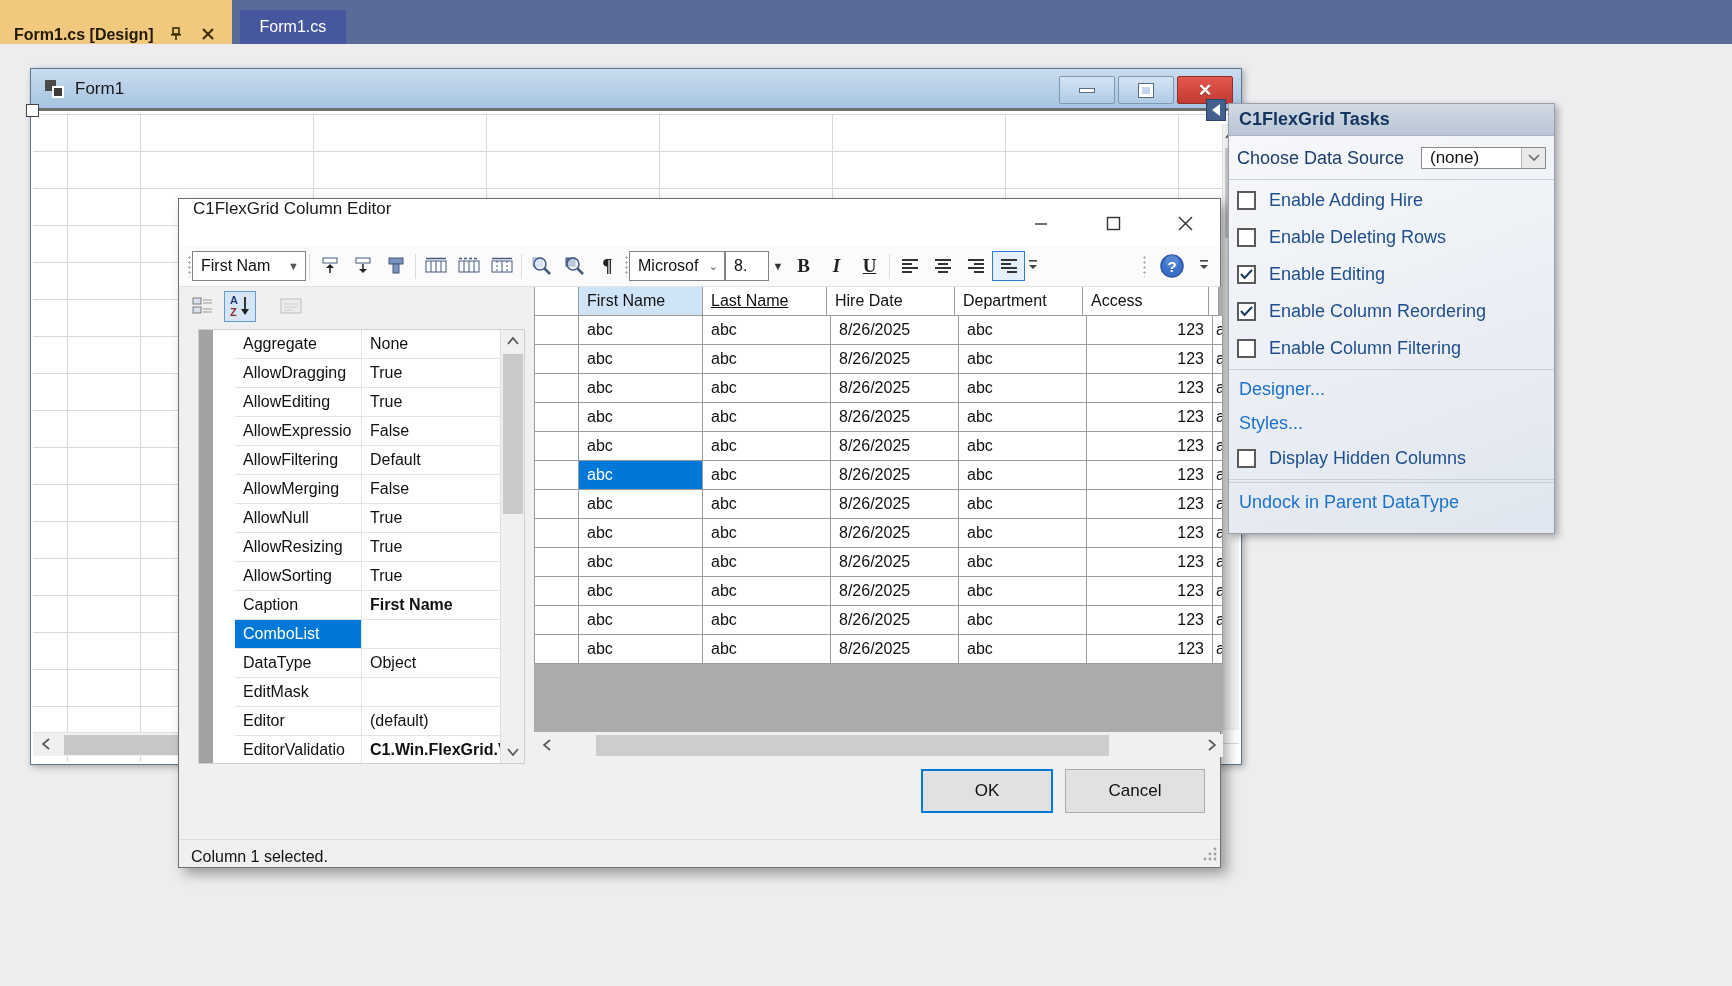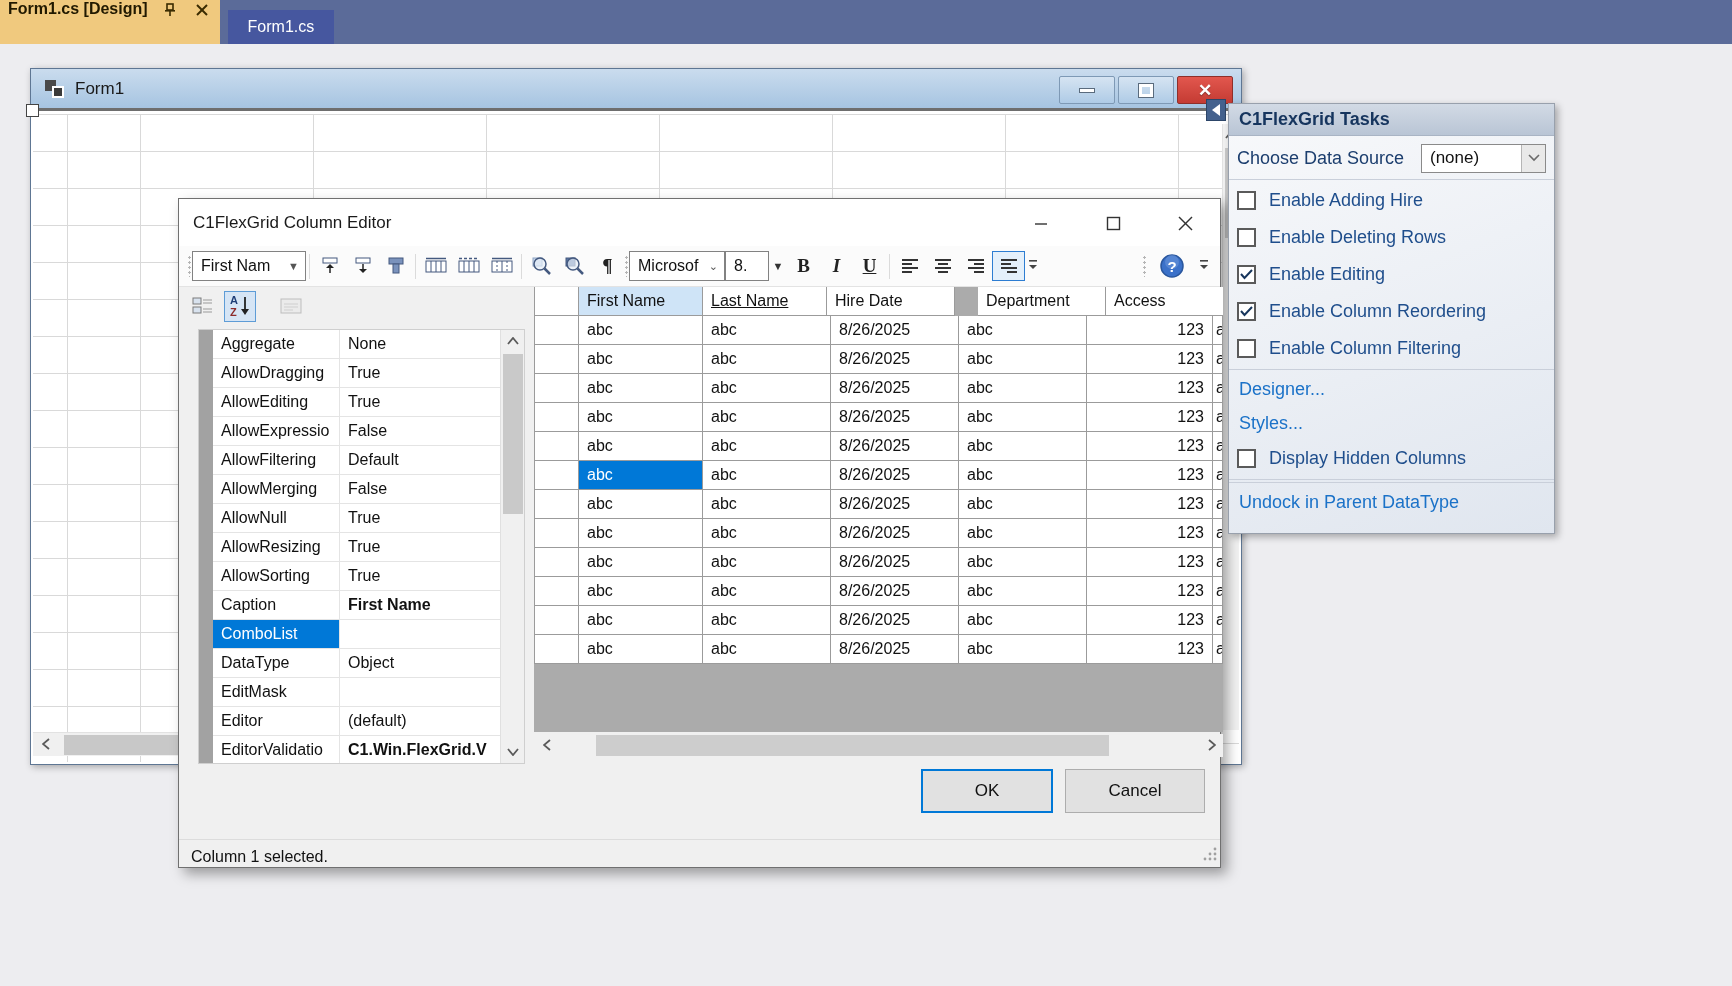--- a/index.html
+++ b/index.html
@@ -1,21 +1,21 @@
 <!DOCTYPE html>
 <html><head>
 <meta charset="utf-8">
 <style>
   * { margin:0; padding:0; box-sizing:border-box; }
   body { font-family:"Liberation Sans",sans-serif; }
   .screen { position:relative; width:1732px; height:986px; background:#EDEDF0; overflow:hidden; }
 
   
   .tabstrip { position:absolute; top:0; left:0; right:0; height:44px; background:#5B6B99; display:flex; z-index:5; }
-  .tab-active { display:flex; align-items:flex-start; gap:12px; padding:0 8px; background:#F0C97E; color:#211900; font-weight:bold; font-size:16px; }
+  .tab-active { display:flex; align-items:flex-end; gap:12px; padding:0 14px; background:#F0C97E; color:#211900; font-weight:bold; font-size:16px; }
   .tab-icon-btn { width:20px; height:20px; display:flex; align-items:center; justify-content:center; }
   .tab-inactive { margin:10px 0 0 8px; height:34px; display:flex; align-items:center; padding:0 20px; background:#46579F; color:#FFFFFF; font-size:16px; }
 
   
   .form-window { position:absolute; left:30px; top:68px; width:1212px; height:697px; background:#FFFFFF; border:1px solid #5E7693; box-shadow:2px 2px 7px rgba(0,0,0,.3); z-index:10; }
   .form-titlebar { position:absolute; top:0; left:0; right:0; height:42px; background:linear-gradient(#CADCEE,#A6C4E1); border-bottom:3px solid #6E6E6E; display:flex; align-items:center; padding-left:14px; gap:10px; font-size:17px; color:#1A1A1A; }
   .form-glyph { position:relative; width:20px; height:18px; }
   .form-glyph .sq1 { position:absolute; left:0; top:0; width:11px; height:11px; background:#4A4A4A; }
   .form-glyph .sq2 { position:absolute; left:7px; top:6px; width:12px; height:12px; background:#3A3A3A; border:2px solid #FFFFFF; }
   .win-btns { position:absolute; right:8px; top:7px; display:flex; gap:3px; }
@@ -36,51 +36,51 @@
   .sel-handle { position:absolute; left:26px; top:104px; width:13px; height:13px; background:#FFFFFF; border:1px solid #444444; z-index:12; }
   .smart-tag { position:absolute; left:1206px; top:99px; width:20px; height:22px; background:#44618D; border:1px solid #2C4568; display:flex; align-items:center; justify-content:center; z-index:26; }
   .smart-tag .tri { width:0; height:0; border-top:6px solid transparent; border-bottom:6px solid transparent; border-right:8px solid #FFFFFF; }
 
   
   .tasks-panel { position:absolute; left:1228px; top:103px; width:327px; height:431px; background:linear-gradient(160deg,#F8F9FB,#E0E6EF); border:1px solid #98A0AC; box-shadow:3px 3px 7px rgba(0,0,0,.3); z-index:40; }
   .tasks-header { height:32px; background:linear-gradient(#D2DAE5,#B9C5D5); border-bottom:1px solid #A9B4C4; display:flex; align-items:center; padding:0 10px; color:#16355E; font-weight:bold; font-size:18px; }
   .tasks-body { position:absolute; top:33px; left:0; right:0; bottom:0; padding-top:2px; }
   .t-ds { height:38px; display:flex; align-items:center; padding:0 8px; }
   .t-ds-label { color:#1C3E6E; font-size:18px; flex:1; }
-  .t-combo { width:125px; height:29px; background:#FFFFFF; border:1px solid #8A8A8A; display:flex; align-items:center; font-size:17px; color:#111111; padding-left:8px; position:relative; }
+  .t-combo { width:125px; height:22px; background:#FFFFFF; border:1px solid #8A8A8A; display:flex; align-items:center; font-size:17px; color:#111111; padding-left:8px; position:relative; }
   .t-combo-btn { position:absolute; right:0; top:0; width:24px; height:100%; background:#E9E9E9; border-left:1px solid #B5B5B5; display:flex; align-items:center; justify-content:center; }
   .t-sep { height:1px; background:#C9CFDA; margin:2px 0; }
   .t-cb { height:37px; display:flex; align-items:center; gap:13px; padding:0 8px; font-size:18px; color:#1F4E8C; }
   .t-box { width:19px; height:19px; background:#FFFFFF; border:2px solid #5A5A5A; display:flex; align-items:center; justify-content:center; flex:none; }
   .t-link { height:34px; display:flex; align-items:center; padding:0 10px; font-size:18px; color:#1B72C8; cursor:default; }
 
   
   .dlg { position:absolute; left:178px; top:198px; width:1043px; height:670px; background:#F0F0F0; border:1px solid #707070; box-shadow:6px 6px 12px rgba(0,0,0,.35); z-index:30; }
-  .dlg-titlebar { position:absolute; top:0; left:0; right:0; height:47px; background:#FFFFFF; display:flex; align-items:center; padding-left:14px; font-size:17px; color:#1A1A1A; }
+  .dlg-titlebar { position:absolute; top:0; left:0; right:0; height:47px; background:#FFFFFF; display:flex; padding-left:14px; font-size:17px; color:#1A1A1A; }
   .dlg-cap-btn { position:absolute; top:9px; width:34px; height:30px; display:flex; align-items:center; justify-content:center; }
   .dlg-toolbar { position:absolute; top:47px; left:0; right:0; height:41px; background:#FBFBFB; border-bottom:1px solid #E3E3E3; display:flex; align-items:center; padding:0 8px; gap:0; }
   .grip { width:5px; height:22px; background-image:radial-gradient(#B5B5B5 1.1px,transparent 1.2px); background-size:5px 5px; flex:none; }
   .tb-sep { width:1px; height:25px; background:#DBDBDB; margin:0 3px; flex:none; }
   .tb-combo { height:30px; background:#FFFFFF; border:1px solid #828282; display:flex; align-items:center; padding-left:8px; font-size:16px; color:#111111; position:relative; flex:none; }
   .tb-combo .caret { margin-left:auto; padding:0 6px; color:#555555; font-size:11px; }
   .tb-btn { width:33px; height:30px; display:flex; align-items:center; justify-content:center; flex:none; border:1px solid transparent; }
   .tb-btn.sel { border:1px solid #2D7DD2; background:#E4F0FB; }
   .tb-text { font-family:"Liberation Serif",serif; font-weight:bold; font-size:19px; color:#222222; }
   .italic { font-style:italic; }
   .underline { text-decoration:underline; }
   .help-group { margin-left:auto; display:flex; align-items:center; gap:8px; }
 
   
   .mini-toolbar { position:absolute; top:90px; left:8px; height:34px; display:flex; gap:5px; align-items:center; }
   .mini-btn { width:32px; height:31px; display:flex; align-items:center; justify-content:center; border:1px solid transparent; }
   .mini-btn.sel { background:#D6E5F5; border:1px solid #5E9CD6; }
   .pgrid { position:absolute; left:19px; top:130px; width:327px; height:435px; background:#FFFFFF; border:1px solid #CFCFCF; display:flex; overflow:hidden; }
   .pg-margin { width:14px; background:#A2A2A2; flex:none; }
   .pg-rows { flex:1; overflow:hidden; }
-  .prow { height:29px; display:flex; border-bottom:1px solid #E4E4E4; font-size:16px; background:#FFFFFF; }
+  .prow { height:29px; display:flex; border-bottom:1px solid #E4E4E4; font-size:16px; background:#FFFFFF;margin-left:22px; }
   .pname { width:127px; padding:5px 0 0 8px; color:#111111; border-right:1px solid #E4E4E4; white-space:nowrap; overflow:hidden; flex:none; }
   .pname.sel { background:#0078D7; color:#FFFFFF; }
   .pval { flex:1; padding:5px 0 0 8px; color:#111111; white-space:nowrap; overflow:hidden; }
   .pval.bold { font-weight:bold; }
   .pg-scroll { width:24px; background:#F0F0F0; border-left:1px solid #E0E0E0; position:relative; flex:none; }
   .pg-scroll .thumb { position:absolute; left:2px; top:24px; width:20px; height:160px; background:#C9C9C9; }
   .pg-arrow { position:absolute; left:0; width:24px; height:22px; display:flex; align-items:center; justify-content:center; }
 
   
   .grid { position:absolute; left:355px; top:88px; width:689px; height:445px; background:#ABABAB; overflow:hidden; }
@@ -527,21 +527,21 @@
         </span>
       </div>
     </div>
 
     <div class="grid" id="preview-grid">
         <div class="grow">
           <div class="gcell first" style="width: 45px;"></div>
           <div class="gcell colsel" style="width: 124px;">First Name</div>
           <div class="gcell" style="width: 124px; text-decoration: underline;">Last Name</div>
           <div class="gcell" style="width: 128px;">Hire Date</div>
-          <div class="gcell" style="width: 128px; margin-left: 23px;">Department</div>
+          <div class="gcell" style="width: 128px;">Department</div>
           <div class="gcell" style="width: 126px;">Access</div>
           <div class="gcell" style="width: 10px;"></div>
         </div>
         <div class="grow">
           <div class="gcell first" style="width: 45px;"></div>
           <div class="gcell" style="width: 124px;">abc</div>
           <div class="gcell" style="width: 128px;">abc</div>
           <div class="gcell" style="width: 128px;">8/26/2025</div>
           <div class="gcell" style="width: 128px;">abc</div>
           <div class="gcell num" style="width: 126px;">123</div>

